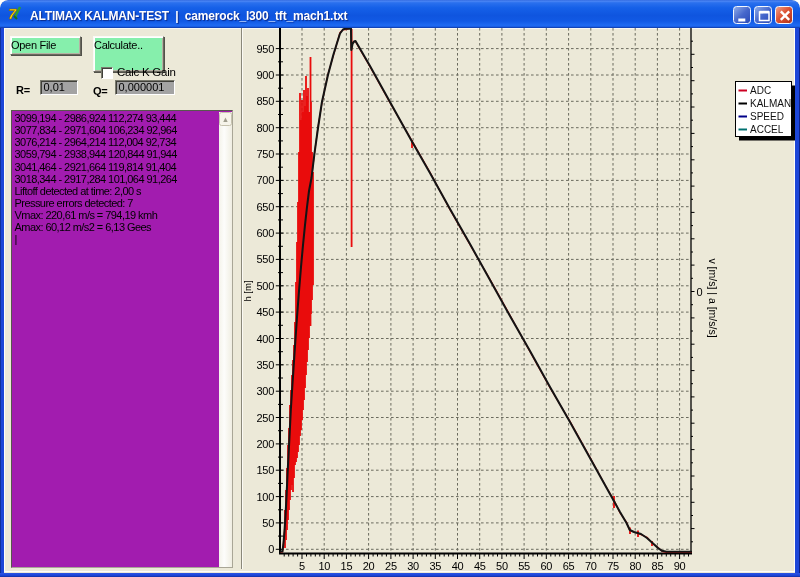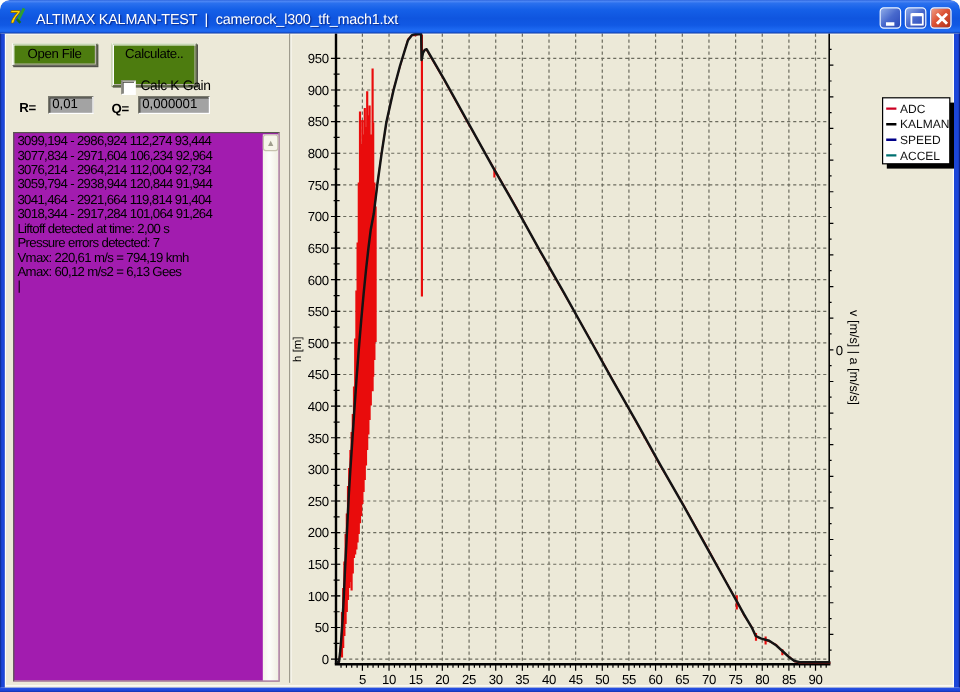--- a/index.html
+++ b/index.html
@@ -1,38 +1,38 @@
 <!DOCTYPE html>
 <html><head><meta charset="utf-8"><style>
 html,body{margin:0;padding:0;width:800px;height:577px;overflow:hidden;background:#fff;
 font-family:"Liberation Sans",sans-serif}
 *{box-sizing:border-box}
 #win{position:absolute;left:0;top:0;width:800px;height:577px;border-radius:8px 8px 0 0;
 background:#ece9d8;overflow:hidden}
 #tbar{position:absolute;left:0;top:0;width:800px;height:28px;border-radius:8px 8px 0 0;
 background:linear-gradient(180deg,#2e66de 0%,#4c86f4 4%,#2a70ee 10%,#1560e8 28%,#0f55df 55%,#1159e4 75%,#1e6af2 90%,#1c64ec 94%,#0b36a4 100%)}
 #ticon{position:absolute;left:8px;top:5px;width:17px;height:18px}
-#ttext{position:absolute;left:30px;top:8.5px;color:#fff;font-weight:normal;font-size:12px;
+#ttext{position:absolute;left:30px;top:8.5px;color:#fff;font-weight:bold;font-size:12px;
 letter-spacing:-0.18px;text-shadow:1px 1px 1px #0a2a8a;white-space:pre}
 .wbtn{position:absolute;top:6px;width:18px;height:18px;border-radius:3.5px;border:1px solid #f4f8ff}
 .wbtn svg{position:absolute;left:0;top:0}
 #bmin{left:733px;background:linear-gradient(135deg,#8face8 0%,#4768cc 50%,#2a4ab8 100%)}
 #bmax{left:754px;background:linear-gradient(135deg,#8face8 0%,#4768cc 50%,#2a4ab8 100%)}
 #bclose{left:775px;background:linear-gradient(135deg,#f0a088 0%,#dd5436 45%,#b03018 100%)}
 .bord{position:absolute;background:#1c46d8}
 #bl{left:0;top:28px;width:4px;height:545px;border-left:1px solid #10309c}
 #br{left:795px;top:28px;width:5px;height:545px;border-right:1px solid #0c2188}
 #bb{left:0;top:573px;width:800px;height:4px;background:linear-gradient(180deg,#2b55e4,#1c44d8 60%,#12309f 100%)}
 #client{position:absolute;left:4px;top:28px;width:791px;height:543.5px;background:#ece9d8;
 border-top:1px solid #f8f7f2;border-left:1.5px solid #fdfdfa;border-right:1.5px solid #fdfdfa;
 border-bottom:1.5px solid #fdfdfa}
-.btn{position:absolute;background:#4d7c0f;border:1px solid;font-size:11px;color:#000;
+.btn{position:absolute;background:#86efac;border:1px solid;font-size:11px;color:#000;
 border-color:#fbfaf6 #6a695e #6a695e #fbfaf6;letter-spacing:-0.3px;
 box-shadow:inset 1px 1px 0 #fff,inset -1px -1px 0 #b5b2a4,1px 1px 0 #52514a;
-text-align:center;line-height:17.5px}
+line-height:17.5px}
 .fld{position:absolute;background:#a3a3a3;font-size:11px;color:#000;padding:1px 3px;
 border:1px solid;border-color:#7a7a6e #fff #fff #7a7a6e;box-shadow:inset 1px 1px 0 #40403a;line-height:11px}
 .lbl{position:absolute;font-size:11px;color:#000;letter-spacing:-0.25px}
 #chk{position:absolute;left:101px;top:67px;width:12px;height:12px;background:#fff;
 border:1px solid;border-color:#7a7a6e #fff #fff #7a7a6e;box-shadow:inset 1px 1px 0 #40403a}
 #list{position:absolute;left:11px;top:110px;width:222px;height:458px;background:#a21caf;
 border:1px solid;border-color:#58584e #a9a696 #a9a696 #58584e;
 font-size:11px;line-height:12.1px;color:#000;padding:1.2px 0 0 2.5px;overflow:hidden;letter-spacing:-0.55px}
 #sbar{position:absolute;left:219px;top:112px;width:13px;height:455px;
 background:linear-gradient(90deg,#f4f3ea,#fdfdfb 40%,#f0eee2)}

